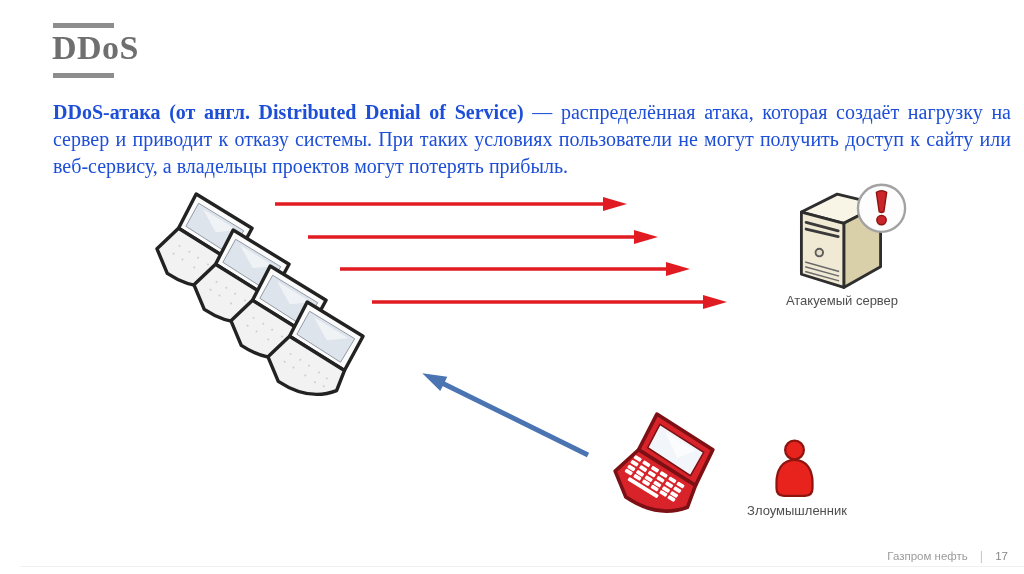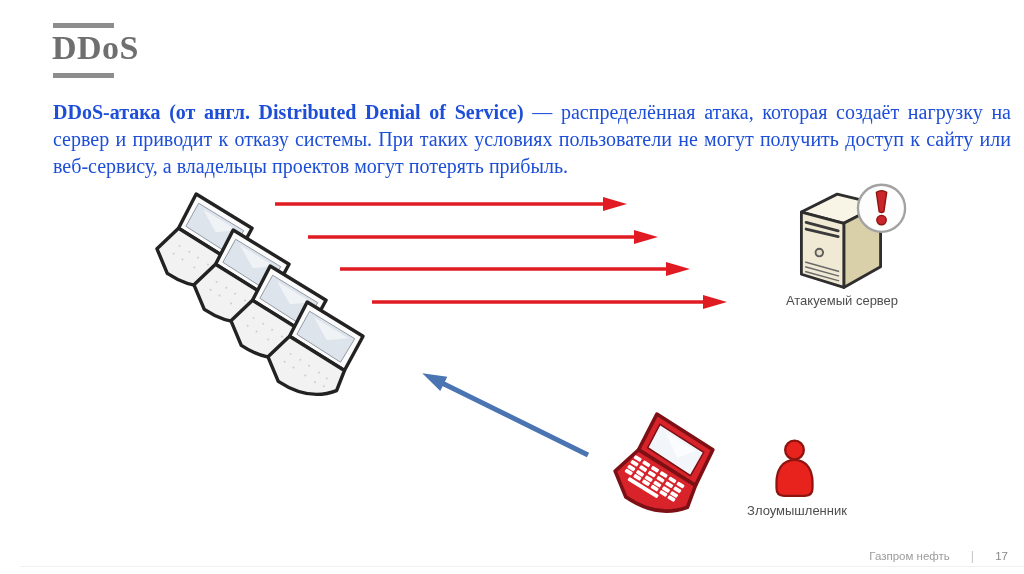--- a/index.html
+++ b/index.html
@@ -11,21 +11,21 @@
   .title{position:absolute;left:32px;top:31px;margin:0;font-size:34px;line-height:1;
          font-weight:700;color:#6f6f6f;letter-spacing:0.5px;font-family:"Liberation Serif",serif;}
   .body-text{position:absolute;left:33px;top:99px;width:958px;margin:0;
              font-size:20px;line-height:27px;color:#1d4ed8;text-align:justify;}
   .body-text strong{font-weight:700;}
   .diagram-svg{position:absolute;left:0;top:0;width:1024px;height:574px;}
   .diagram-label{position:absolute;font-family:"Liberation Sans",sans-serif;
                  font-size:13px;color:#4e4e4e;text-align:center;}
   .server-label{left:742px;top:293px;width:160px;}
   .attacker-label{left:697px;top:503px;width:160px;}
-  .footer{position:absolute;right:36px;bottom:12px;display:flex;align-items:center;gap:21px;
+  .footer{position:absolute;right:36px;bottom:12px;display:flex;align-items:center;gap:12px;
           font-family:"Liberation Sans",sans-serif;font-size:11.5px;color:#9b9b9b;}
   .footer .sep{color:#c9c9c9;font-size:13px;font-weight:300;line-height:1;}
   .footer .page{color:#878787;}
   .bottom-edge{position:absolute;left:0;right:0;top:566px;height:1px;background:#f0f0f0;}
 </style>
 </head>
 <body>
 
 <div class="slide">
 

